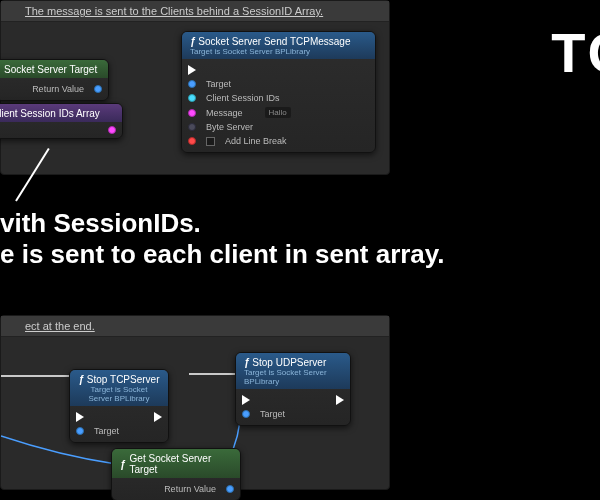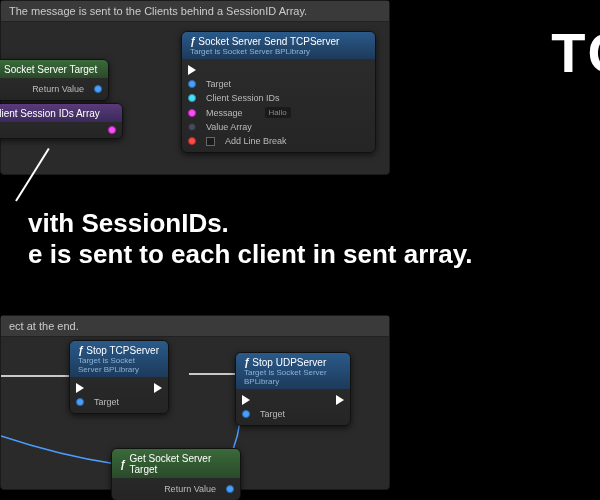--- a/index.html
+++ b/index.html
@@ -14,22 +14,23 @@
 .panel {
   position: absolute;
   background: #2a2a2a;
   border: 1px solid #1a1a1a;
   border-radius: 4px;
 }
 .panel-header {
   background: #3a3a3a;
   color: #ccc;
   font-size: 11px;
-  padding: 4px 8px;
+  padding: 4px 24px;
   border-bottom: 1px solid #222;
+  text-decoration: underline;
 }
 .node {
   position: absolute;
   background: linear-gradient(180deg, #2d2d2d 0%, #252525 100%);
   border: 1px solid #111;
   border-radius: 6px;
   box-shadow: 0 2px 6px rgba(0,0,0,0.6);
   min-width: 100px;
 }
 .node-header {
@@ -143,21 +144,21 @@
       <div class="pin-row" style="justify-content:flex-end;">
         <span class="pin pink"></span>
       </div>
     </div>
   </div>
 
   <div class="node" style="left:180px; top:30px; width:195px;">
     <div class="node-header blue">
       <div>
         <span style="font-style:italic;font-weight:bold;">ƒ </span>
-        <span>Socket Server Send TCPServer</span>
+        <span>Socket Server Send TCPMessage</span>
         <div class="node-subtitle">Target is Socket Server BPLibrary</div>
       </div>
     </div>
     <div class="node-body">
       <div class="pin-row">
           <span class="pin exec"></span>
         </div>
       <div class="pin-row">
           <span class="pin blue"></span>
           <span class="pin-label">Target</span>
@@ -166,49 +167,49 @@
           <span class="pin cyan"></span>
           <span class="pin-label">Client Session IDs</span>
         </div>
       <div class="pin-row">
           <span class="pin pink"></span>
           <span class="pin-label">Message</span>
           <span class="pin-value">Hallo</span>
         </div>
       <div class="pin-row">
           <span class="pin dark"></span>
-          <span class="pin-label">Value Array</span>
+          <span class="pin-label">Byte Server</span>
         </div>
       <div class="pin-row">
           <span class="pin red"></span>
           <span class="checkbox"></span>
           <span class="pin-label">Add Line Break</span>
         </div>
     </div>
   </div>
 </div>
 
 <div class="annotation-line" style="left:16px; top:200px; width:62px; transform:rotate(-58deg);"></div>
 
-<div class="main-text" style="left:0; top:208px;padding-left:28px;">
+<div class="main-text" style="left:0; top:208px;">
   <div>vith SessionIDs.</div>
   <div>e is sent to each client in sent array.</div>
 </div>
 
 <div class="panel" style="left:0; top:315px; width:390px; height:175px;">
   <div class="panel-header">ect at the end.</div>
 
   <svg class="wire" style="left:0;top:0;width:390px;height:175px;">
     <path d="M 0 60 Q 40 60 70 60" stroke="#fff" stroke-width="1.5" fill="none"></path>
     <path d="M 0 120 Q 60 140 115 148" stroke="#4a9eff" stroke-width="1.5" fill="none"></path>
     <path d="M 188 58 Q 210 58 235 58" stroke="#fff" stroke-width="1.5" fill="none"></path>
     <path d="M 225 150 Q 240 120 240 90" stroke="#4a9eff" stroke-width="1.5" fill="none"></path>
   </svg>
 
-  <div class="node" style="left:68px; top:24px; width:96px;">
+  <div class="node" style="left:68px; top:53px; width:96px;text-align:center;">
     <div class="node-header blue">
       <div>
         <span style="font-style:italic;font-weight:bold;">ƒ </span>
         <span>Stop TCPServer</span>
         <div class="node-subtitle">Target is Socket Server BPLibrary</div>
       </div>
     </div>
     <div class="node-body">
       <div class="pin-row" style="justify-content:space-between;">
         <span class="pin exec"></span>

